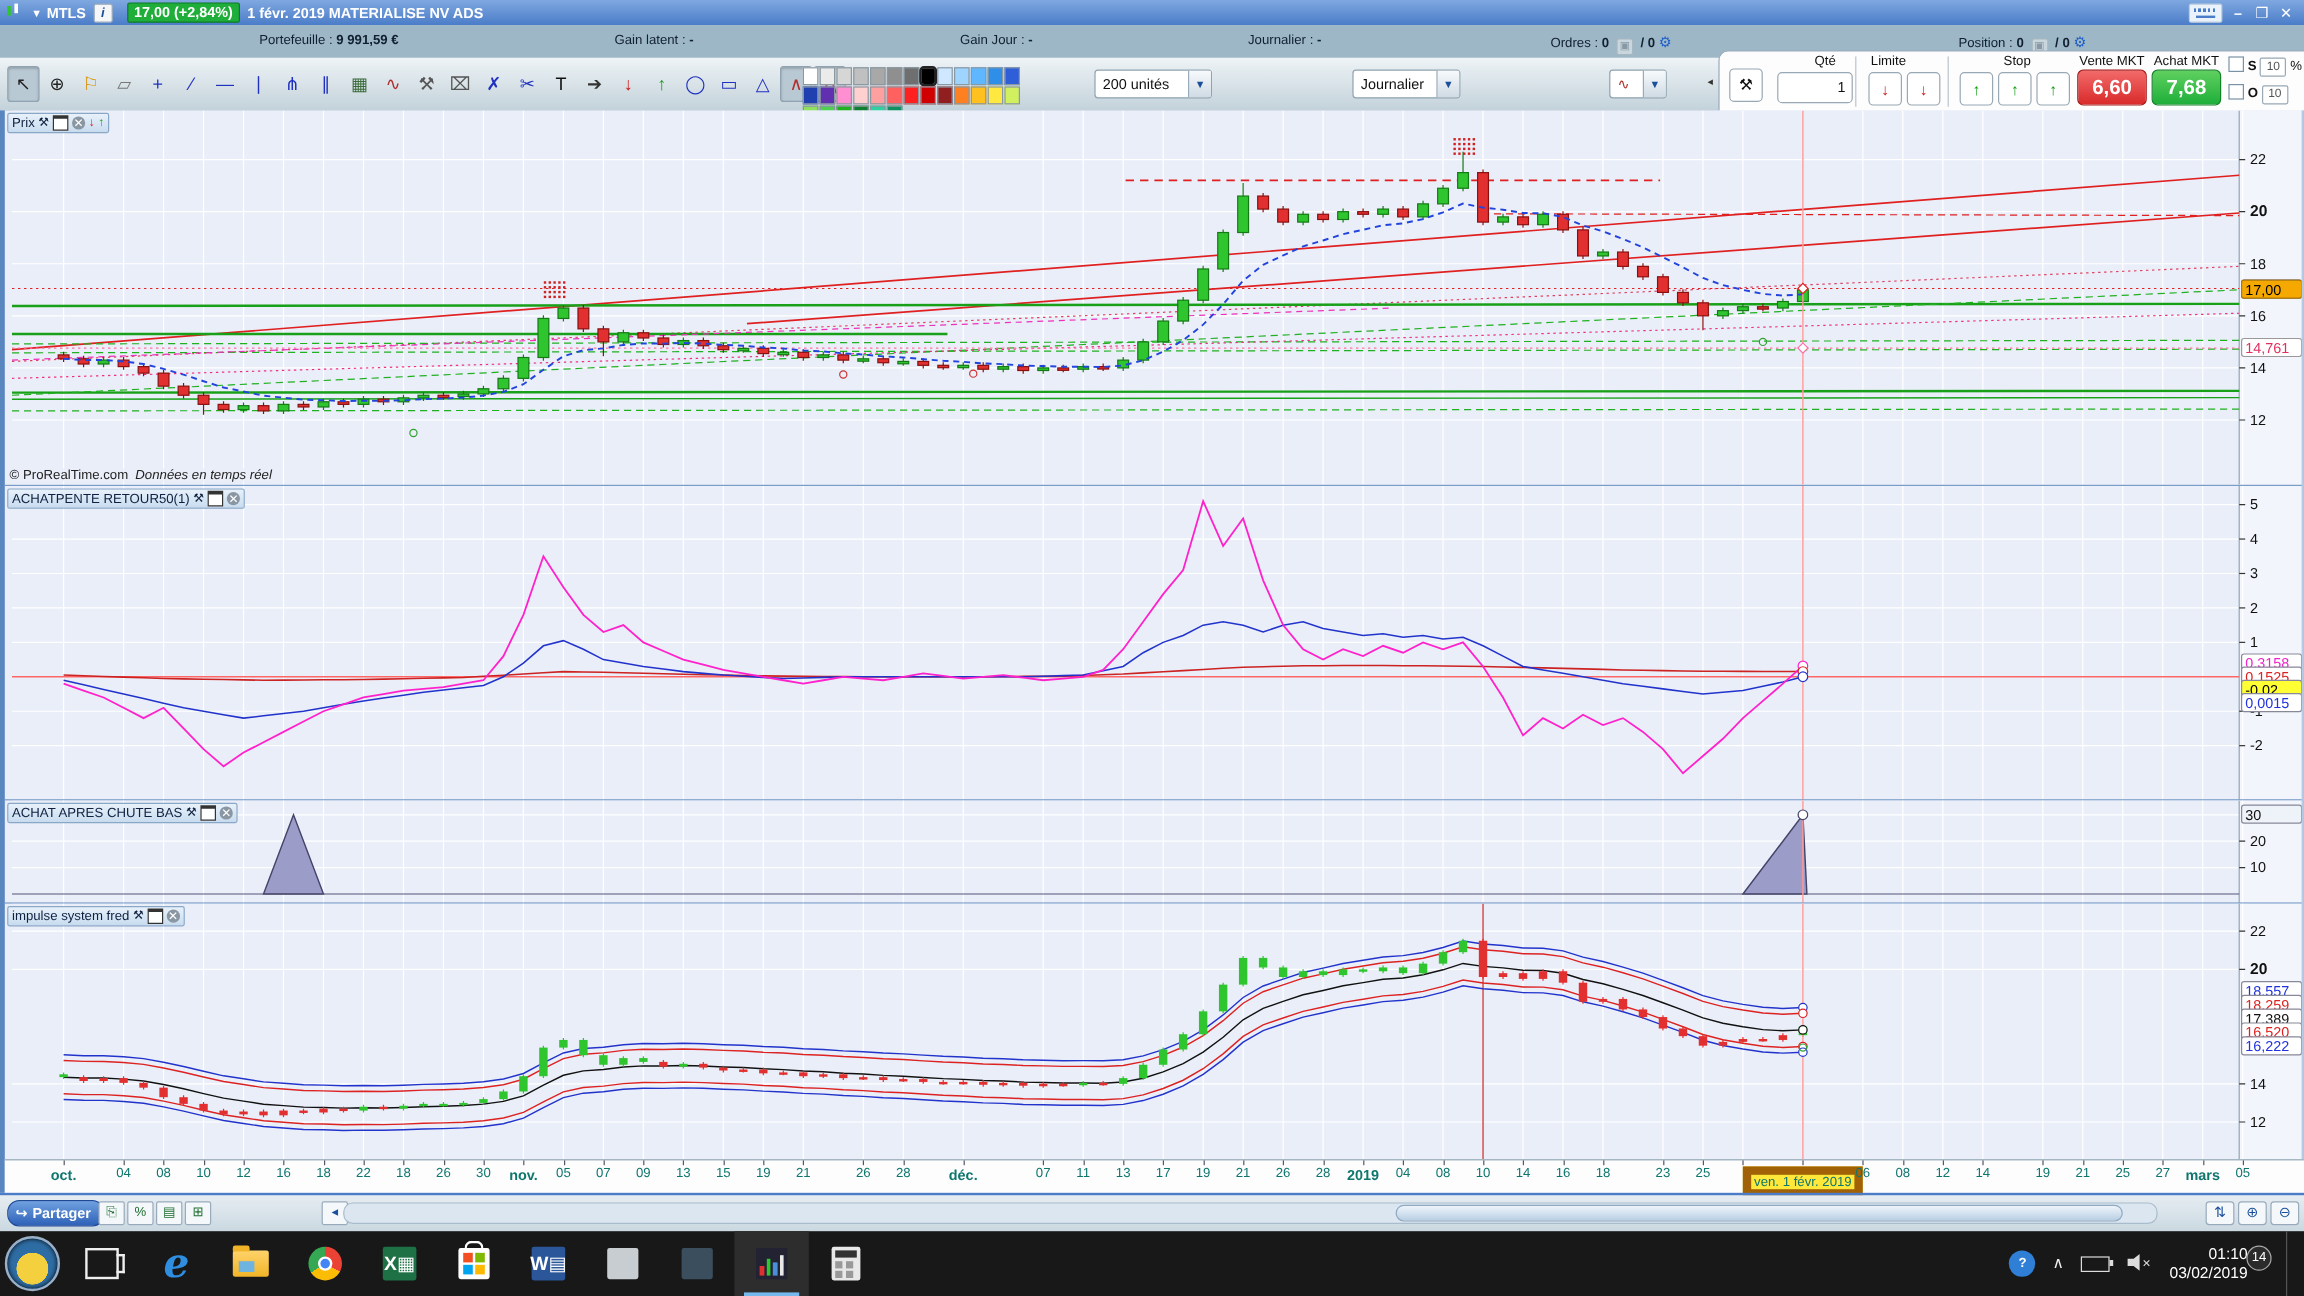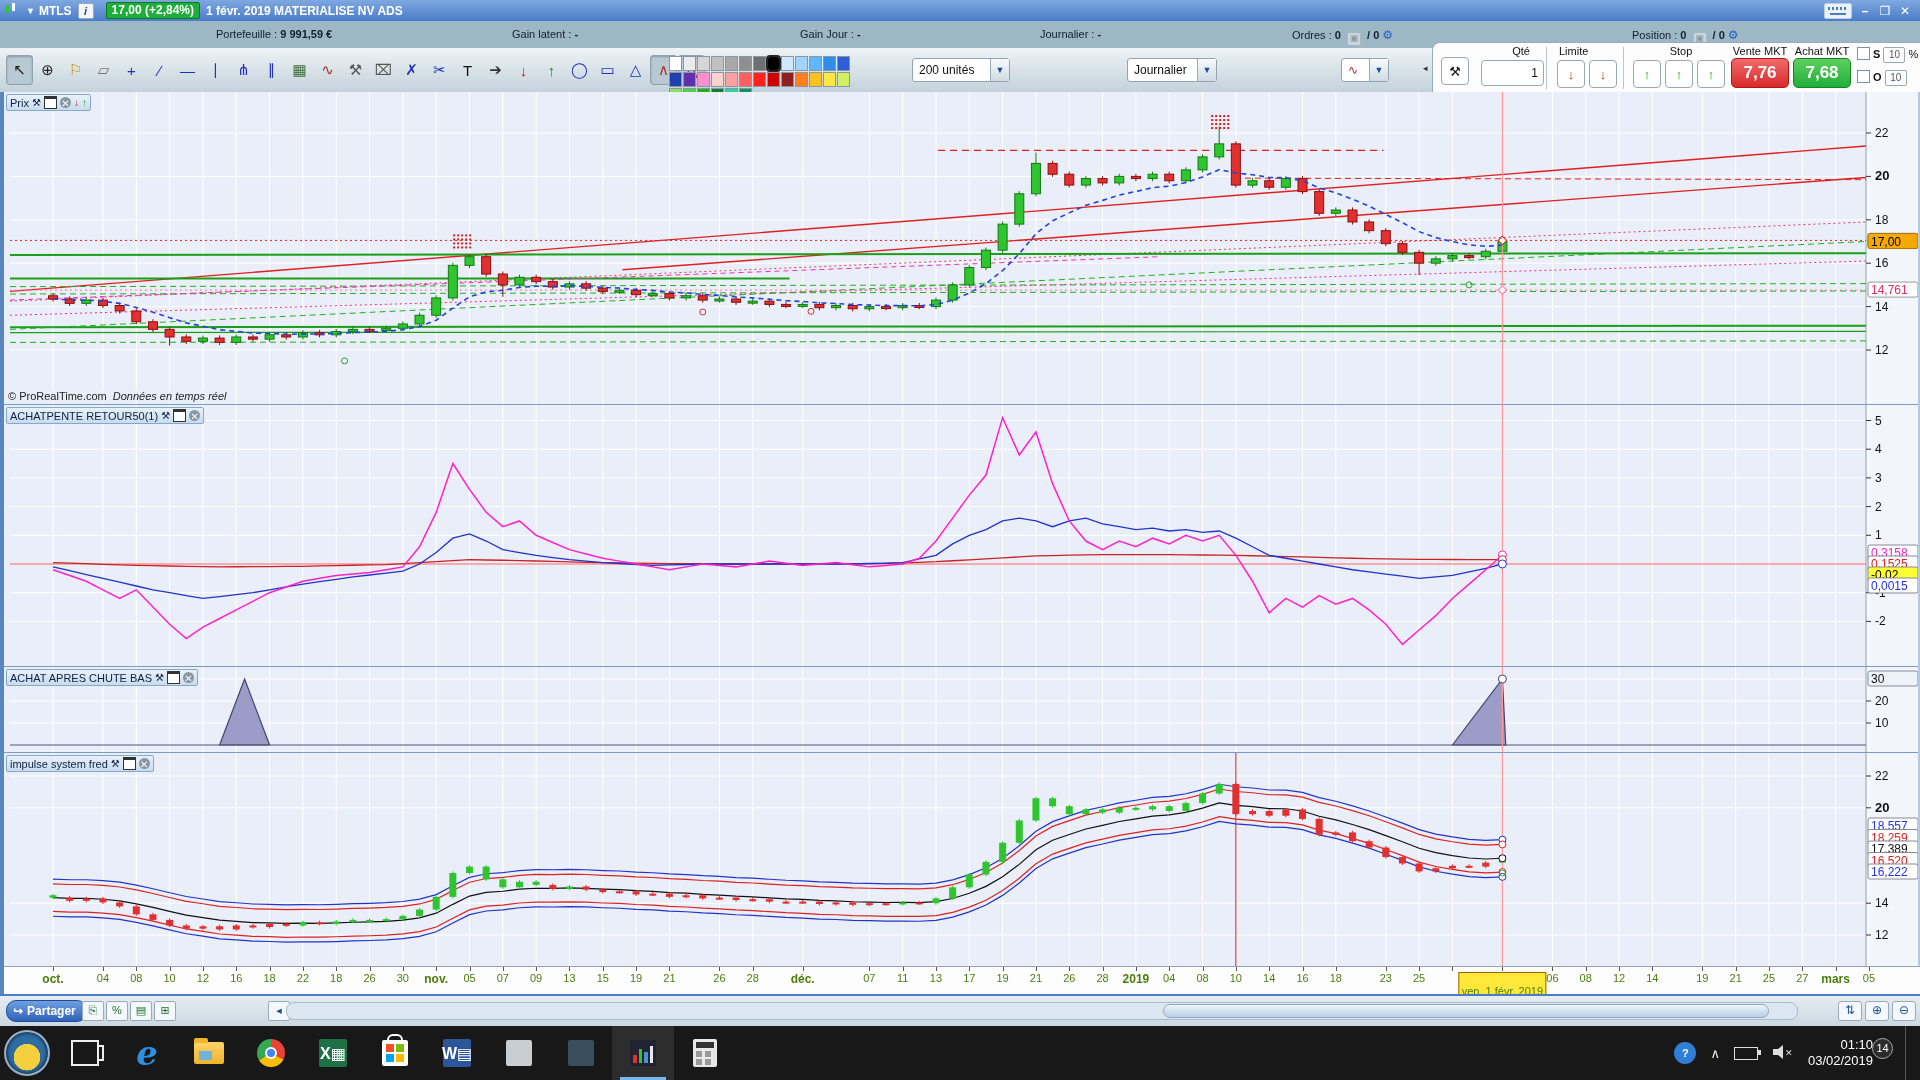--- a/index.html
+++ b/index.html
@@ -63,23 +63,23 @@
   .panel{position:absolute;left:0;width:1920px;}
   .panel svg{position:absolute;left:0;top:0;}
   .chip{position:absolute;left:2px;top:2px;background:linear-gradient(#e8f1fa,#c8dcef);border:1px solid #89a8c8;
     border-radius:2px;height:15px;display:flex;align-items:center;padding:0 3px;font-size:11px;color:#102040;gap:3px;z-index:5;}
   .chip .ci{font-size:10px;line-height:13px;}
   .ci-close{background:#8a97a2;color:#fff;border-radius:50%;width:11px;height:11px;text-align:center;line-height:11px;font-size:8px;}
   .ci-win{width:11px;height:9px;border:1px solid #333;background:#fff;border-top:3px solid #333;}
   .copyright{position:absolute;left:4px;bottom:2px;font-size:11px;color:#222;z-index:5;background:rgba(233,238,248,.7);}
   .copyright i{margin-left:6px;}
   .xaxis{position:absolute;left:0;top:874px;width:1920px;height:28px;background:#fdfdfe;border-top:1px solid #8fa6b4;}
-  .xt{position:absolute;top:5px;transform:translateX(-50%);font-size:11px;color:#4d7c0f;white-space:nowrap;}
+  .xt{position:absolute;top:5px;transform:translateX(-50%);font-size:11px;color:#0f766e;white-space:nowrap;}
   .xt.bold{font-weight:bold;font-size:12px;}
-  .xt.hl{background:#ffe83a;border:1px solid #a16207;padding:12px 2px;}
+  .xt.hl{background:#ffe83a;border:7px solid #a16207;padding:0 2px;}
   .xtick{position:absolute;top:0;width:1px;height:4px;background:#556;}
   .rstrip{position:absolute;left:1914px;top:0;width:6px;height:874px;background:linear-gradient(90deg,#b9cfe8,#8fb2d8);}
   
   .bottombar{position:absolute;left:0;top:994px;width:1920px;height:32px;background:linear-gradient(#e6edf2,#c9d7e0);
     border-top:2px solid #4a7cc8;}
   .share-btn{position:absolute;left:6px;top:4px;height:20px;padding:0 10px 0 6px;border-radius:10px;color:#fff;font-weight:bold;
     background:linear-gradient(#6fa0e0,#2f62b8);border:1px solid #1f4a98;display:flex;align-items:center;gap:4px;font-size:12px;}
   .bb-ico{position:absolute;top:5px;width:20px;height:18px;border:1px solid #9ab;border-radius:2px;background:#f4f8fb;
     text-align:center;line-height:17px;font-size:11px;color:#1f6e30;}
   .hscroll{position:absolute;left:286px;top:6px;width:1510px;height:16px;background:#dce6f0;border:1px solid #a8bccb;border-radius:8px;}
@@ -262,21 +262,21 @@
     <div class="tp-sep" style="left:113px;"></div>
     <span class="tp-lbl" style="left:126px;width:64px;text-align:left;">Limite</span>
     <div class="sq-btn" style="left:124px;color:#d02020;">↓</div>
     <div class="sq-btn" style="left:156px;color:#d02020;">↓</div>
     <div class="tp-sep" style="left:190px;"></div>
     <span class="tp-lbl" style="left:200px;width:96px;text-align:center;">Stop</span>
     <div class="sq-btn" style="left:200px;color:#10a010;">↑</div>
     <div class="sq-btn" style="left:232px;color:#10a010;">↑</div>
     <div class="sq-btn" style="left:264px;color:#10a010;">↑</div>
     <span class="tp-lbl" style="left:298px;width:58px;text-align:center;">Vente MKT</span>
-    <div class="mkt-btn sell" style="left:298px;">7,76</div>
+    <div class="mkt-btn sell" style="left:298px;">6,60</div>
     <span class="tp-lbl" style="left:360px;width:58px;text-align:center;">Achat MKT</span>
     <div class="mkt-btn buy" style="left:360px;">7,68</div>
     <span style="position:absolute;left:424px;top:4px;">
       <span class="chk"></span>
       <b>S</b>
       <span class="spin">10</span>
       <span>%</span></span>
     <span style="position:absolute;left:424px;top:27px;">
       <span class="chk"></span>
       <b>O</b>

